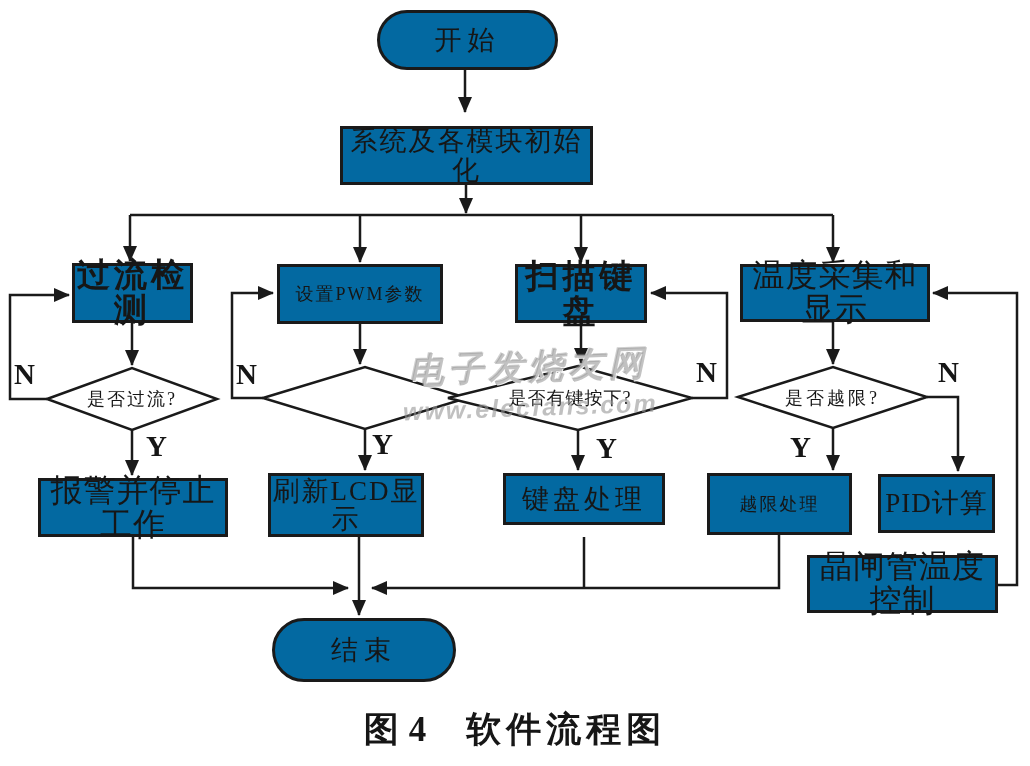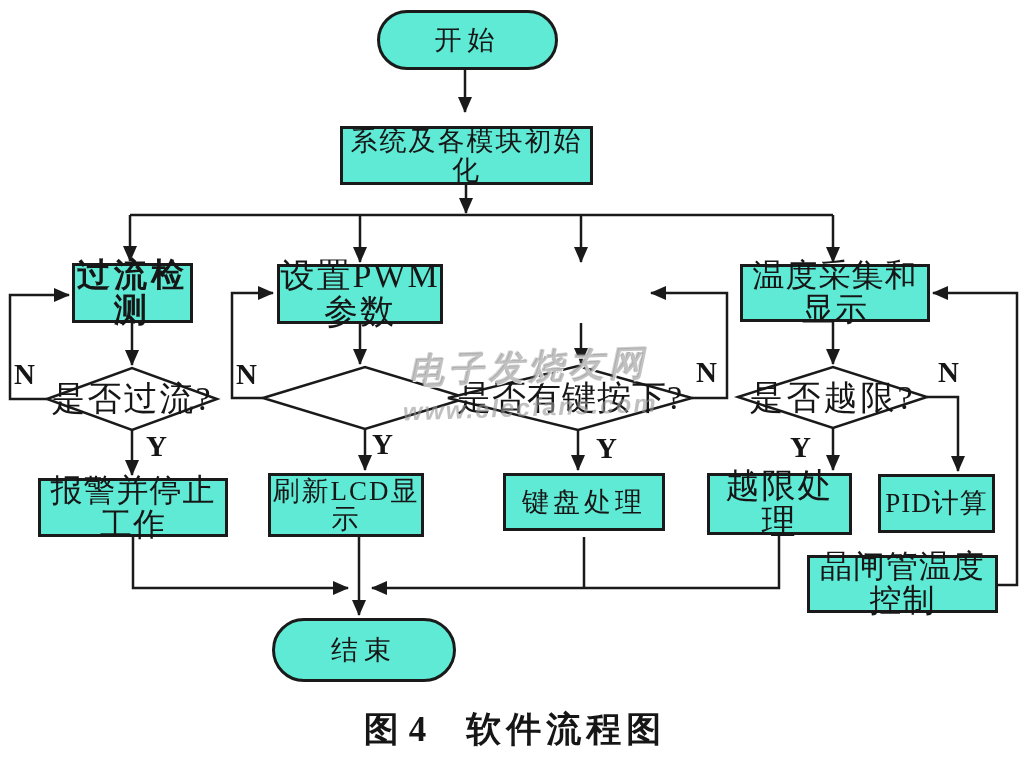--- a/index.html
+++ b/index.html
@@ -4,34 +4,34 @@
 <style>
   html,body{margin:0;padding:0;background:#ffffff;}
   #stage{
     position:relative;width:1030px;height:766px;background:#ffffff;
     font-family:"Liberation Serif","DejaVu Serif",serif;color:#161616;
     overflow:hidden;
   }
   #connectors{position:absolute;left:0;top:0;z-index:1;}
   .node{
     position:absolute;box-sizing:border-box;border:3px solid #1a1a1a;
-    background:#5eead4;display:flex;align-items:center;justify-content:center;
+    background:#0369a1;display:flex;align-items:center;justify-content:center;
     z-index:2;text-align:center;line-height:1.05;
   }
   .pill{border-radius:32px;}
   .dlabel{
     position:absolute;display:flex;align-items:center;justify-content:center;
     z-index:3;text-align:center;white-space:nowrap;
   }
   .branch-label{
     position:absolute;z-index:3;font-size:29px;font-weight:600;
     font-family:"Liberation Serif","DejaVu Serif",serif;
   }
   .fs25{font-size:32px;letter-spacing:1px;}
-  .fs26{font-size:34px;letter-spacing:2px;}
+  .fs26{font-size:18px;letter-spacing:2px;}
   .fs26w{font-size:33px;letter-spacing:4px;font-weight:bold;}
   .fs27{font-size:27px;letter-spacing:2px;}
   .fs27w{font-size:27px;letter-spacing:6px;}
   #watermark{
     position:absolute;left:402px;top:344px;z-index:5;pointer-events:none;
     text-align:center;transform:rotate(-2deg);
   }
   #watermark .wm1{
     display:block;font-size:35px;font-weight:700;font-style:italic;
     letter-spacing:5px;color:rgba(145,145,145,0.55);
@@ -108,34 +108,37 @@
   </div>
 
   <div class="node fs26w" style="left:72px;top:263px;width:121px;height:60px;">
     <span>过流检测</span>
   </div>
 
   <div class="node fs26" style="left:277px;top:264px;width:166px;height:60px;">
     <span>设置PWM参数</span>
   </div>
 
+  <div class="node fs26w" style="left:515px;top:264px;width:132px;height:59px;">
+    <span>扫描键盘</span>
+  </div>
 
   <div class="node fs25" style="left:740px;top:264px;width:190px;height:58px;">
     <span>温度采集和显示</span>
   </div>
 
   <div class="node fs25" style="left:38px;top:478px;width:190px;height:59px;">
     <span>报警并停止工作</span>
   </div>
 
   <div class="node fs27" style="left:268px;top:473px;width:156px;height:64px;">
     <span>刷新LCD显示</span>
   </div>
 
-  <div class="node fs27" style="left:503px;top:473px;width:162px;height:58px;letter-spacing:4px;">
+  <div class="node fs27" style="left:503px;top:473px;width:162px;height:52px;letter-spacing:4px;">
     <span>键盘处理</span>
   </div>
 
   <div class="node fs26" style="left:707px;top:473px;width:145px;height:62px;">
     <span>越限处理</span>
   </div>
 
   <div class="node fs27" style="left:878px;top:474px;width:117px;height:59px;letter-spacing:1px;">
     <span>PID计算</span>
   </div>

